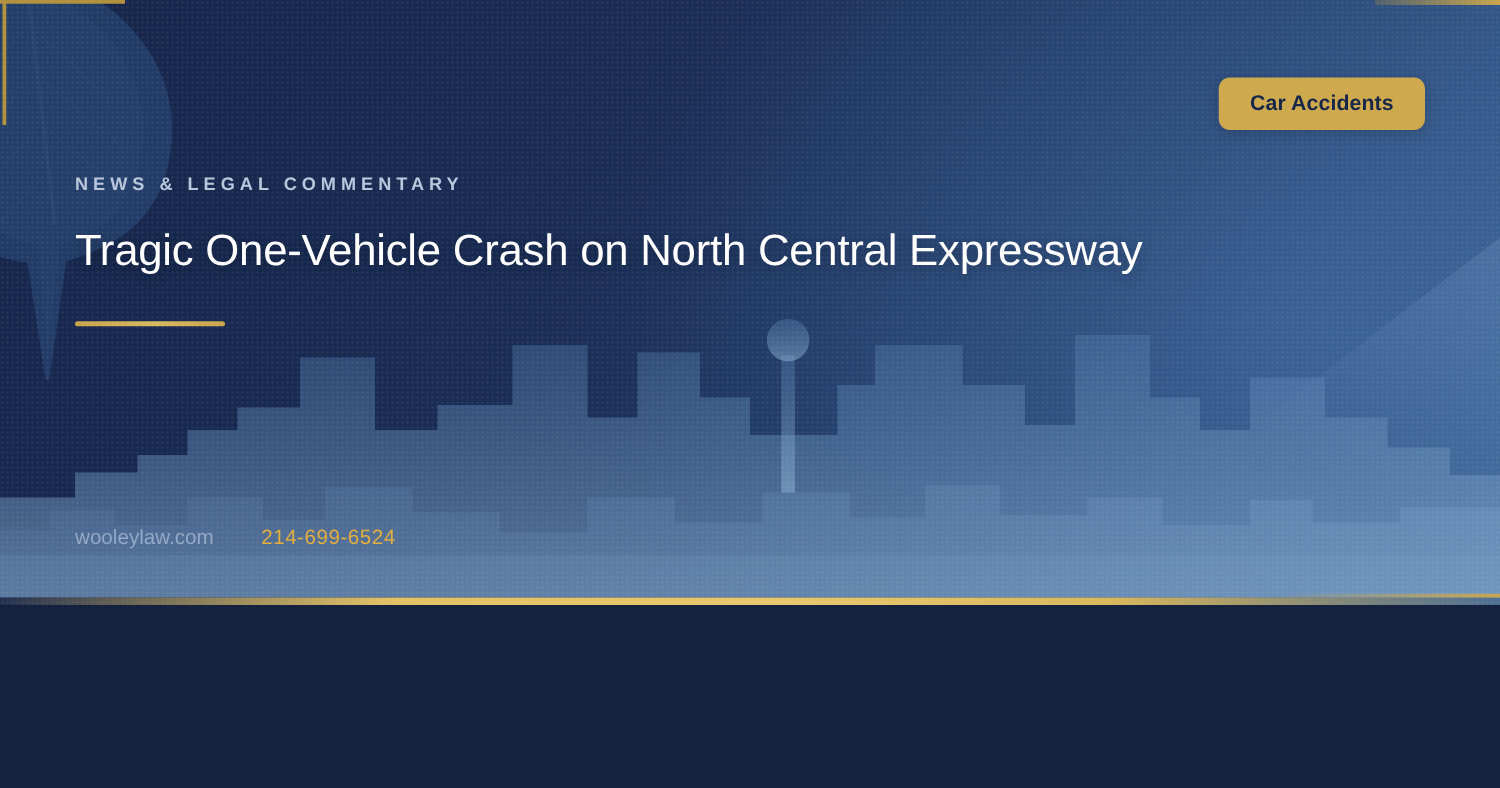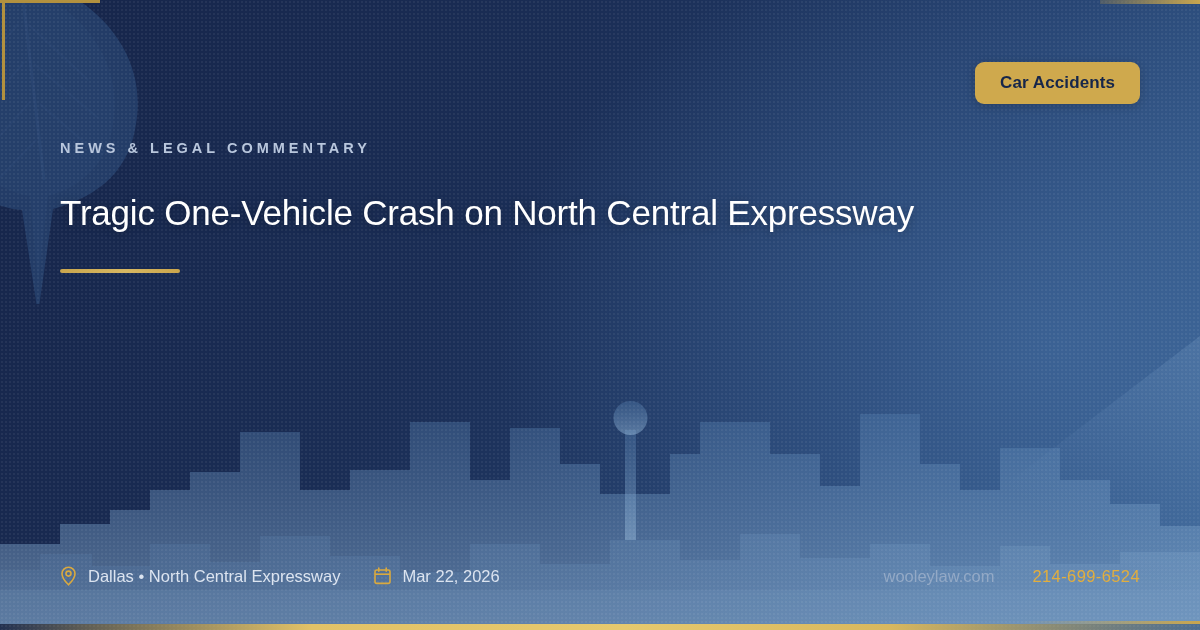--- a/index.html
+++ b/index.html
@@ -6,21 +6,21 @@
   html, body { width:1200px; height:630px; }
   body {
     font-family:"Liberation Sans", sans-serif;
     background:#14223f;
     overflow:hidden;
   }
 
   .canvas {
     position:relative;
     width:1200px;
-    height:630px;
+    height:484px;
     overflow:hidden;
     background:
       radial-gradient(ellipse 900px 700px at 88% 55%, rgba(72,115,168,0.55) 0%, rgba(72,115,168,0.0) 62%),
       linear-gradient(118deg, #16254a 0%, #1a2d55 38%, #24406e 70%, #3a6394 100%);
   }
 
   
   .texture {
     position:absolute; inset:0;
     background-image:radial-gradient(rgba(255,255,255,0.055) 1px, transparent 1px);
@@ -101,21 +101,21 @@
     position:absolute;
     left:60px; top:140px;
     width:1010px;
   }
   .eyebrow {
     color:#b9c7dd;
     font-size:14.5px;
     font-weight:700;
     letter-spacing:4.0px;
     text-transform:uppercase;
-    margin-bottom:36px;
+    margin-bottom:24px;
   }
   .headline {
     color:#ffffff;
     font-size:35px;
     font-weight:400;
     line-height:1.22;
     letter-spacing:-0.2px;
     max-width:980px;
     text-shadow:0 2px 10px rgba(0,0,0,0.28);
   }
@@ -210,41 +210,20 @@
 
   <div class="badge">Car Accidents</div>
 
   <div class="content">
     <div class="eyebrow">News &amp; Legal Commentary</div>
     <h1 class="headline">Tragic One-Vehicle Crash on North Central Expressway</h1>
     <div class="rule"></div>
   </div>
 
   <div class="footer">
-    <div class="footer-left">
-      <div class="meta">
-        <span>
-          <svg width="17" height="20" viewBox="0 0 17 20" fill="none">
-            <path d="M8.5 1.2C4.9 1.2 2 4.1 2 7.7c0 4.6 6.5 11.1 6.5 11.1S15 12.3 15 7.7C15 4.1 12.1 1.2 8.5 1.2Z" stroke="#d9a93f" stroke-width="1.6"></path>
-            <circle cx="8.5" cy="7.6" r="2.5" stroke="#d9a93f" stroke-width="1.6"></circle>
-          </svg>
-        </span>
-        <span>Dallas • North Central Expressway</span>
-      </div>
-      <div class="meta">
-        <span>
-          <svg width="17" height="18" viewBox="0 0 17 18" fill="none">
-            <rect x="1" y="3" width="15" height="13.4" rx="1.8" stroke="#d9a93f" stroke-width="1.6"></rect>
-            <path d="M1 7.2h15" stroke="#d9a93f" stroke-width="1.6"></path>
-            <path d="M4.8 1v3.2M12.2 1v3.2" stroke="#d9a93f" stroke-width="1.6" stroke-linecap="round"></path>
-          </svg>
-        </span>
-        <span>Mar 22, 2026</span>
-      </div>
-    </div>
     <div class="footer-right">
       <span class="site">wooleylaw.com</span>
       <span class="phone">214-699-6524</span>
     </div>
   </div>
 
   <div class="gold-bar"></div>
 
 </div>
 

